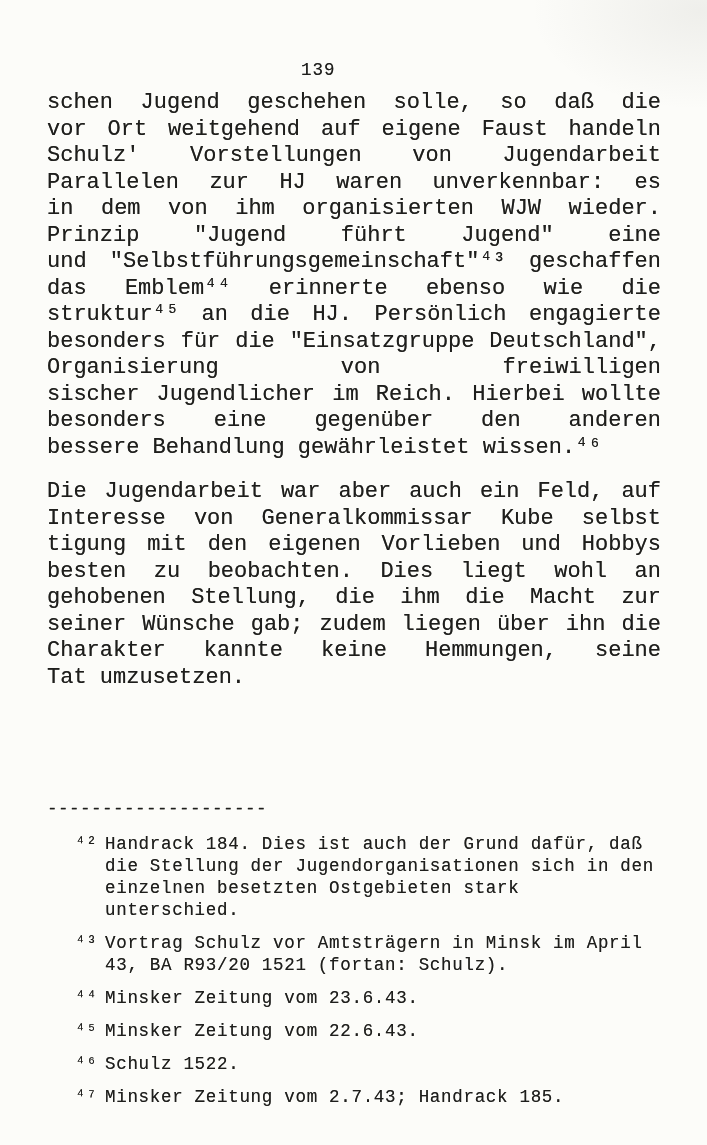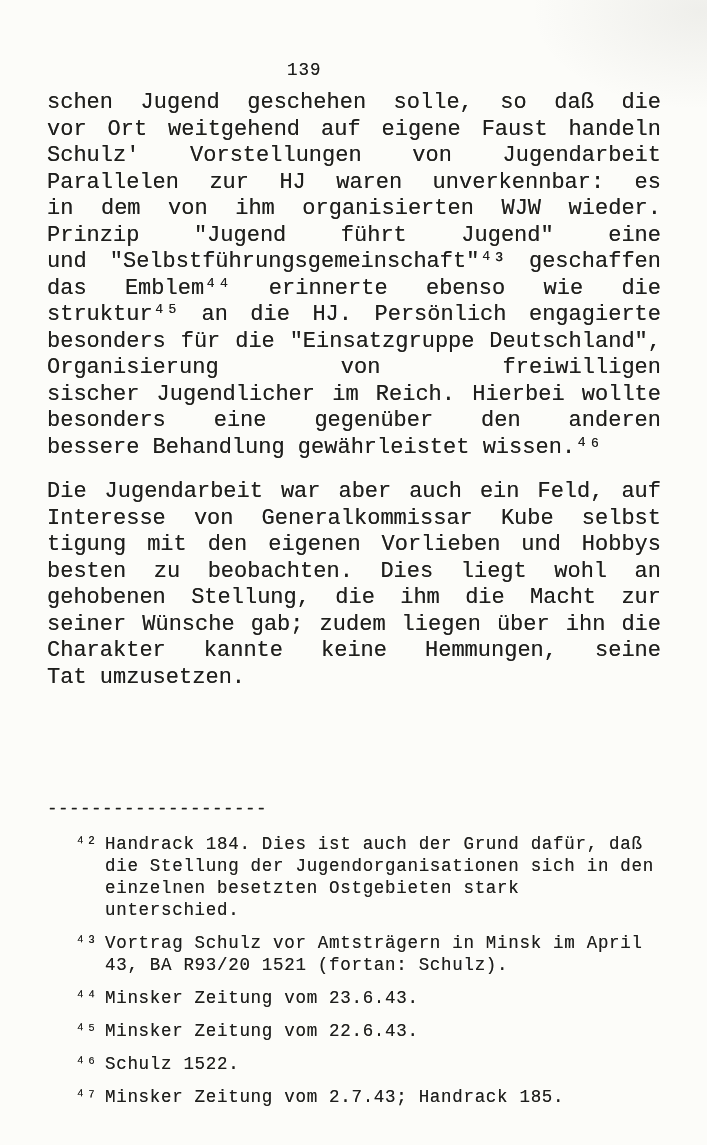--- a/index.html
+++ b/index.html
@@ -14,21 +14,21 @@
       #fcfcf9;
     font-family: "Liberation Mono", "DejaVu Sans Mono", monospace;
     color: #1e1e1c;
     overflow: hidden;
     text-shadow: 0 0 0.6px rgba(30,30,28,0.65);
   }
 
   .page-number {
     position: absolute;
     top: 60px;
-    left: 287px;
+    left: 301px;
     font-size: 17.5px;
     letter-spacing: 1px;
   }
 
   .body-text {
     position: absolute;
     top: 90px;
     left: 47px;
     width: 614px;
   }

